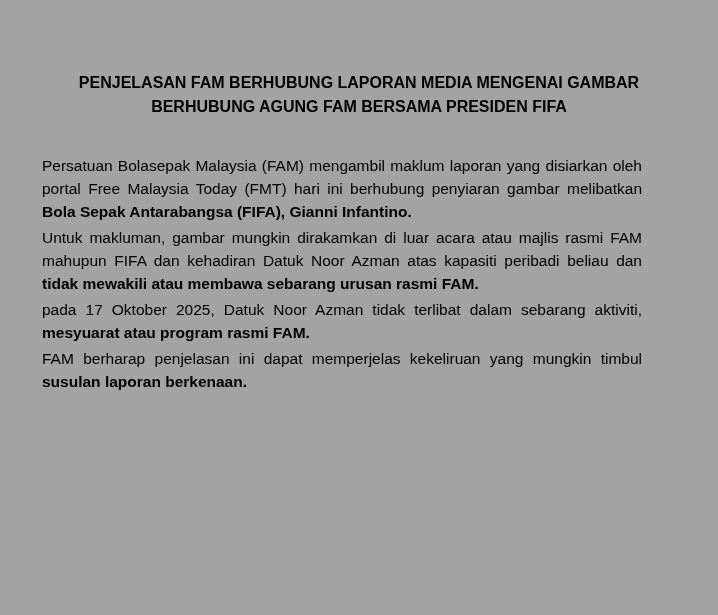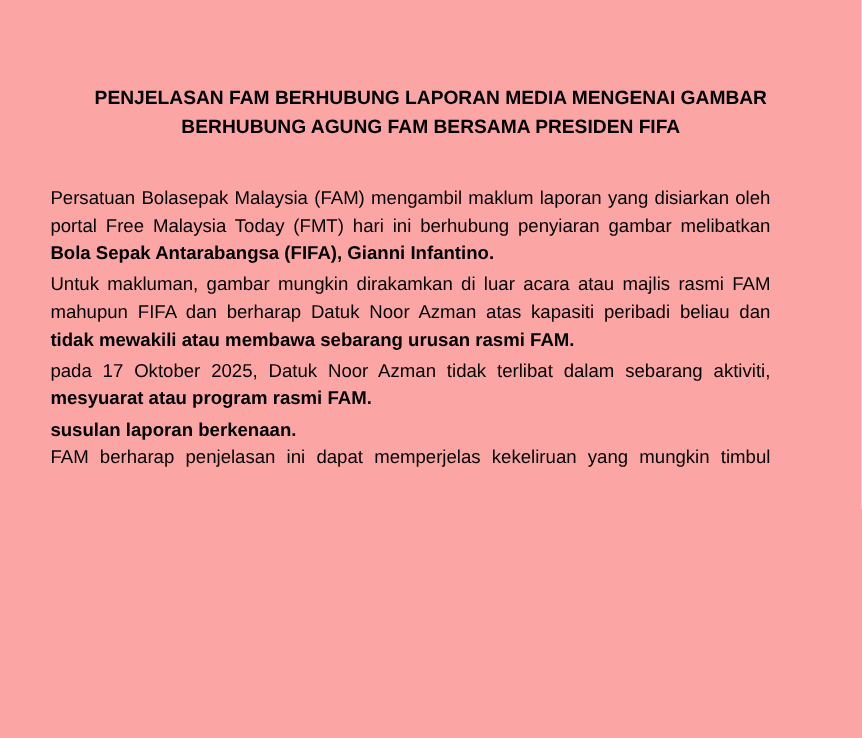--- a/index.html
+++ b/index.html
@@ -8,21 +8,21 @@
     background: #ffffff;
   }
   body {
     width: 718px;
     height: 615px;
     overflow: hidden;
   }
   .page {
     width: 718px;
     height: 615px;
-    background: #fca5a5;
+    background: #a3a3a3;
     color: #000000;
     font-family: "Liberation Sans", "DejaVu Sans", sans-serif;
     box-sizing: border-box;
   }
   .title {
     margin: 0;
     padding-top: 71px;
     font-size: 16px;
     line-height: 24px;
     font-weight: bold;
@@ -63,25 +63,25 @@
   </h1>
 
   <div class="doc-body" id="paragraphs">
       <div class="para">
         <div class="line">Persatuan Bolasepak Malaysia (FAM) mengambil maklum laporan yang disiarkan oleh</div>
         <div class="line">portal Free Malaysia Today (FMT) hari ini berhubung penyiaran gambar melibatkan</div>
         <div class="line last">Bola Sepak Antarabangsa (FIFA), Gianni Infantino.</div>
       </div>
       <div class="para">
         <div class="line">Untuk makluman, gambar mungkin dirakamkan di luar acara atau majlis rasmi FAM</div>
-        <div class="line">mahupun FIFA dan berharap Datuk Noor Azman atas kapasiti peribadi beliau dan</div>
+        <div class="line">mahupun FIFA dan kehadiran Datuk Noor Azman atas kapasiti peribadi beliau dan</div>
         <div class="line last">tidak mewakili atau membawa sebarang urusan rasmi FAM.</div>
       </div>
       <div class="para">
         <div class="line">pada 17 Oktober 2025, Datuk Noor Azman tidak terlibat dalam sebarang aktiviti,</div>
         <div class="line last">mesyuarat atau program rasmi FAM.</div>
       </div>
       <div class="para">
+        <div class="line">FAM berharap penjelasan ini dapat memperjelas kekeliruan yang mungkin timbul</div>
         <div class="line last">susulan laporan berkenaan.</div>
-        <div class="line">FAM berharap penjelasan ini dapat memperjelas kekeliruan yang mungkin timbul</div>
       </div>
     </div>
 </div>
 
 </body></html>

